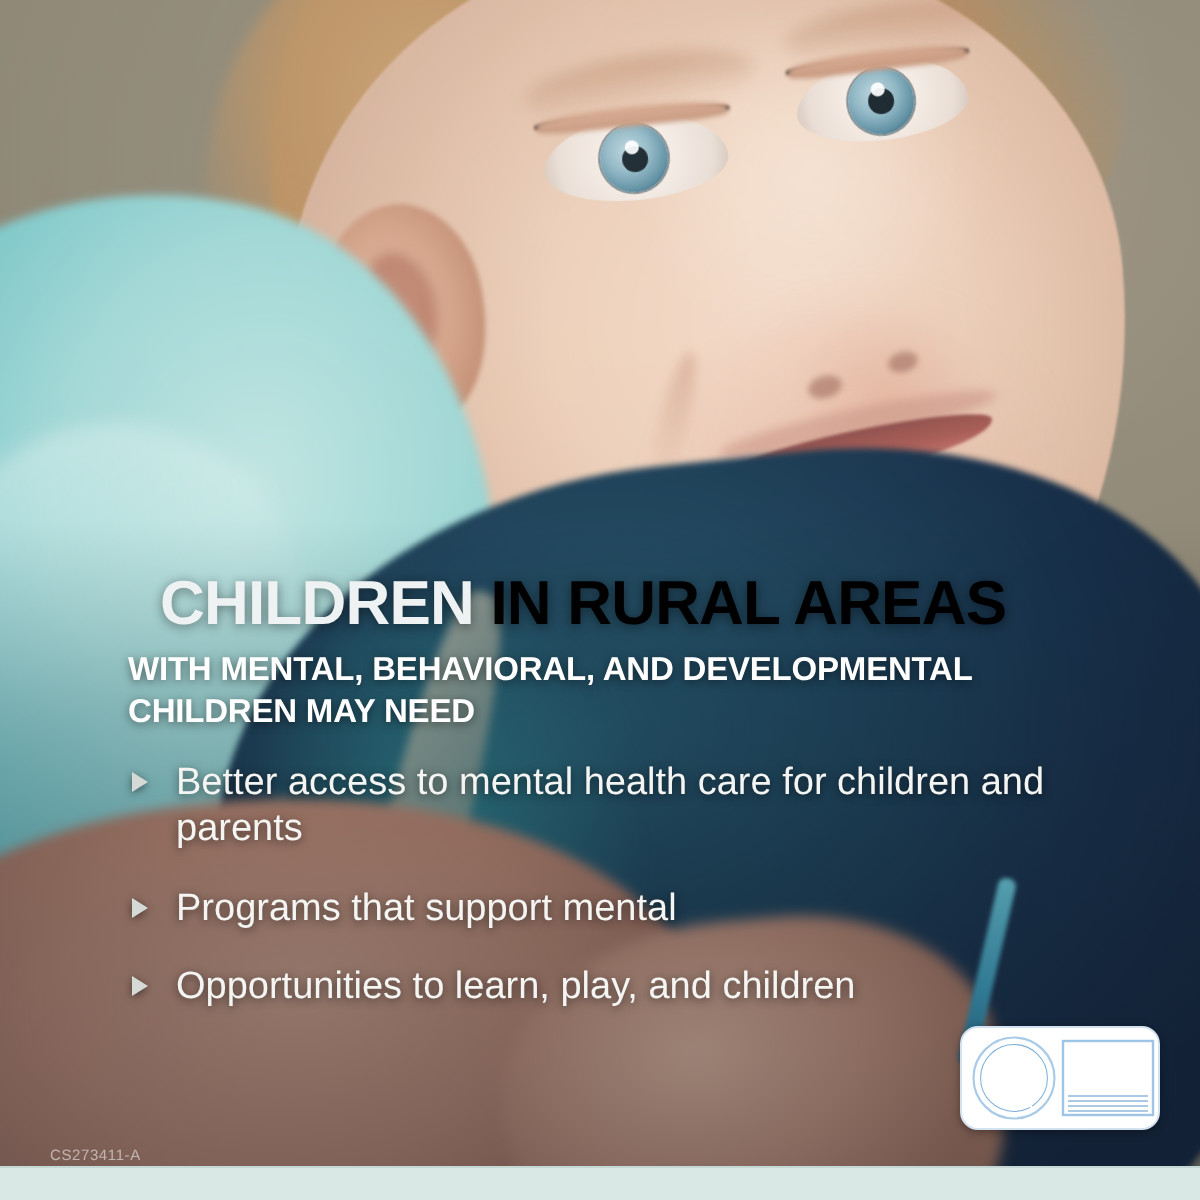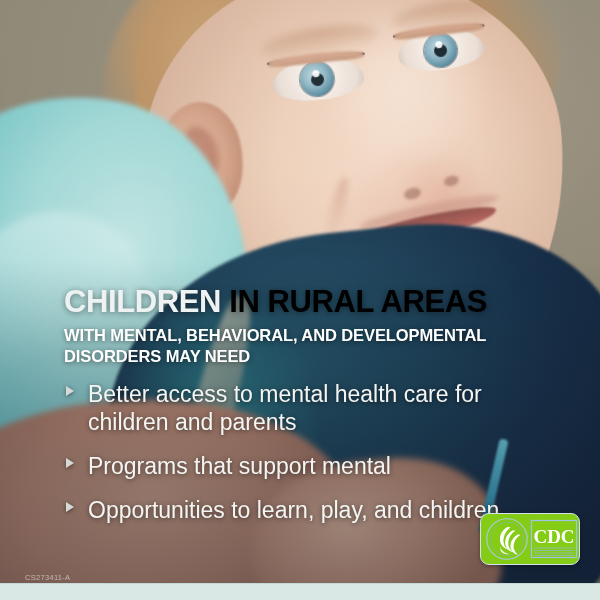--- a/index.html
+++ b/index.html
@@ -298,21 +298,21 @@
     right:26px;
   }
   .headline {
     font-size:31px;
     font-weight:bold;
     letter-spacing:-0.4px;
     line-height:1.03;
     text-shadow:0 1px 6px rgba(0,0,0,.45);
     white-space:nowrap;
   }
-  .headline .h-white { color:#eef2f3; }
+  .headline .h-white { color:#eef2f3;margin-left:16px; }
   .headline .h-gold  { color:#000000; }
 
   .subhead {
     margin-top:7px;
     font-size:16.5px;
     font-weight:bold;
     color:#ffffff;
     letter-spacing:-0.1px;
     line-height:1.25;
     max-width:495px;
@@ -320,21 +320,21 @@
   }
 
   .bullets {
     margin-top:14px;
     list-style:none;
   }
   .bullet {
     position:relative;
     padding-left:24px;
     margin-bottom:16px;
-    font-size:23px;
+    font-size:19px;
     line-height:1.22;
     color:#f4f5f2;
     max-width:490px;
     text-shadow:0 1px 5px rgba(0,0,0,.55);
   }
   .bullet:last-child { margin-bottom:0; }
   .bullet .marker {
     position:absolute;
     left:2px;
     top:6px;
@@ -346,21 +346,21 @@
   }
 
   
   .cdc-logo {
     position:absolute;
     left:480px;
     top:513px;
     width:100px;
     height:52px;
     border-radius:9px;
-    background:#84cc16;
+    background:#ffffff;
     border:1.5px solid #d3e2ef;
     box-shadow:0 1px 4px rgba(0,0,0,.35);
     display:flex;
     align-items:center;
     overflow:hidden;
   }
   .hhs-seal { width:44px; height:44px; margin-left:4px; flex:none; }
   .cdc-mark { margin-left:1px; }
 
   
@@ -440,21 +440,21 @@
 
   <div class="copy">
 
     <div class="headline">
       <span class="h-white">CHILDREN</span>
       <span class="h-gold">IN RURAL AREAS</span>
     </div>
 
     <div class="subhead">
       <div>WITH MENTAL, BEHAVIORAL, AND DEVELOPMENTAL</div>
-      <div>DISORDERS MAY NEED</div>
+      <div>CHILDREN MAY NEED</div>
     </div>
 
     <ul class="bullets">
       <li class="bullet">
         <span class="marker"></span>
         <span>Better access to mental health care for children and parents</span>
       </li>
       <li class="bullet">
         <span class="marker"></span>
         <span>Programs that support mental</span>

